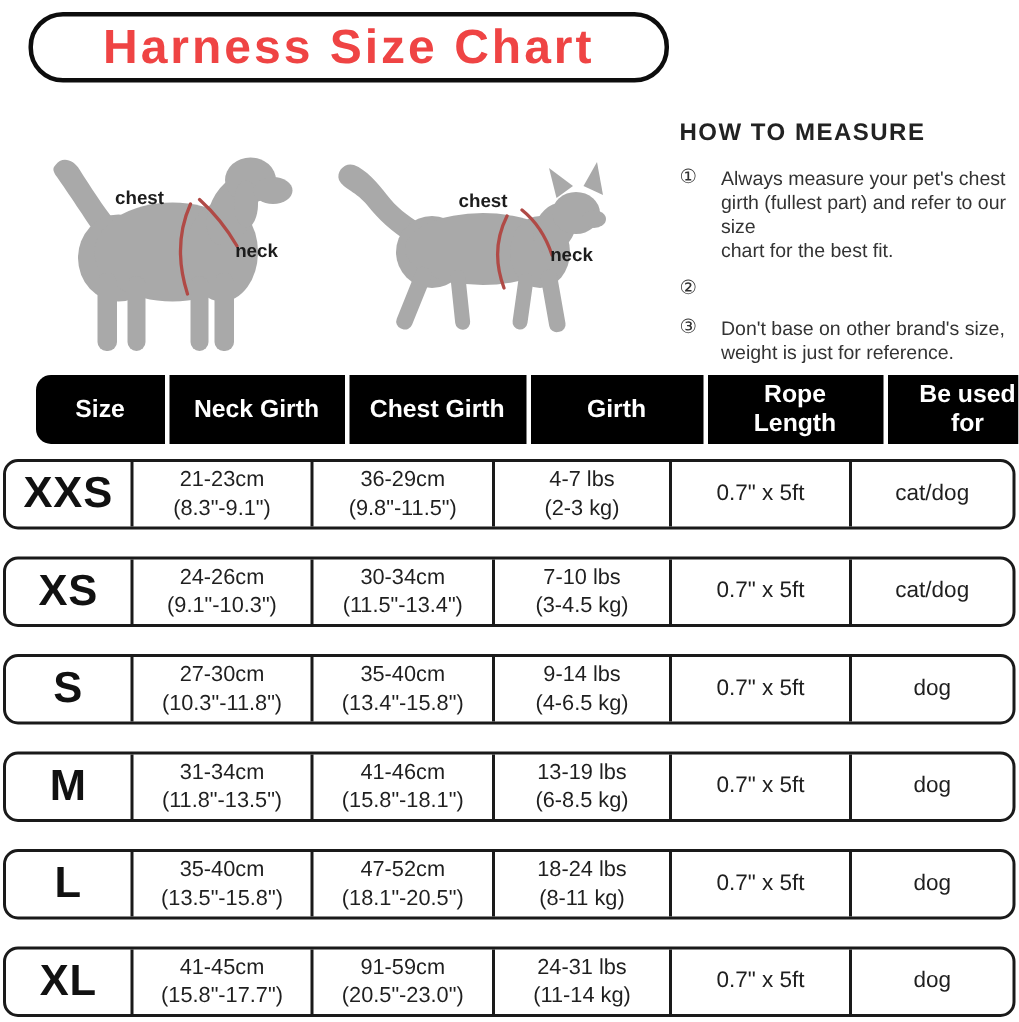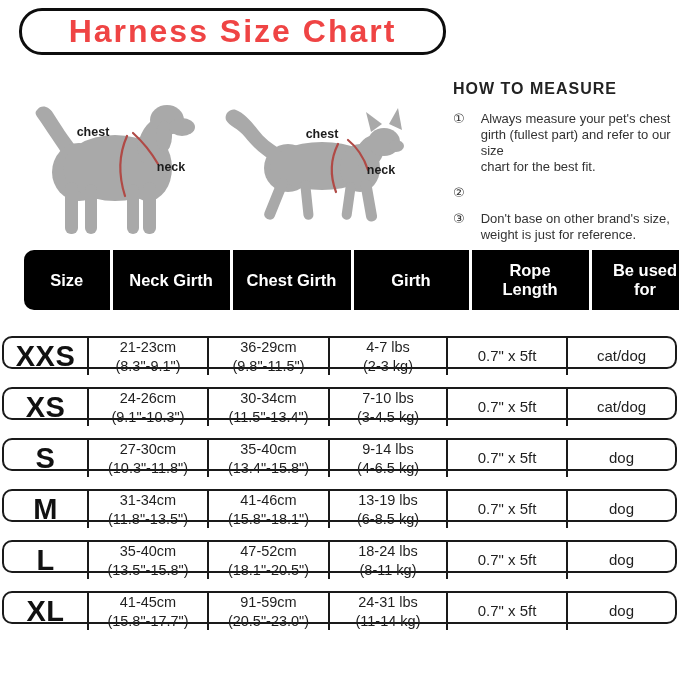--- a/index.html
+++ b/index.html
@@ -23,31 +23,31 @@
   
   .howto{position:absolute;left:453px;top:80px;width:228px;}
   .howto-heading{font-size:16px;font-weight:700;letter-spacing:1px;color:#222;margin:0 0 13px 0;}
   .howto-item{display:flex;margin-bottom:10px;color:#333;}
   .howto-num{font-family:"DejaVu Sans",sans-serif;font-size:13px;line-height:16px;margin-right:5px;flex:none;}
   .howto-text{font-size:13px;line-height:16px;white-space:pre-line;margin-left:11px;}
 
   
   .size-table{position:absolute;left:2px;top:250px;width:675px;}
   .thead{display:grid;grid-template-columns:85.5px 117px 118px 115px 117px 107px;
-         column-gap:3px;height:60px;margin-bottom:26px;padding-left:22px;}
+         column-gap:3px;height:46px;margin-bottom:10px;padding-left:22px;}
   .hcell{background:#000;color:#fff;display:flex;align-items:center;justify-content:center;
          text-align:center;font-weight:700;font-size:16.5px;line-height:19px;}
   .hcell.h0{border-radius:10px 0 0 10px;}
   .hcell.h5{border-radius:0 10px 10px 0;}
   .hcell span{display:inline-block;}
   .hcell.h4 span{max-width:66px;}
   .hcell.h5 span{max-width:72px;}
 
   .trow{display:grid;grid-template-columns:85px 120px 121px 118px 120px auto;
-        height:33px;border:2px solid #1a1a1a;border-radius:10px;margin-bottom:18px;
+        height:47px;border:2px solid #1a1a1a;border-radius:10px;margin-bottom:18px;
         background:#fff;box-sizing:border-box;}
   .tcell{border-right:2px solid #1a1a1a;display:flex;flex-direction:column;
          align-items:center;justify-content:center;text-align:center;
          font-size:14.5px;line-height:18.5px;color:#1f1f1f;}
   .tcell:last-child{border-right:none;}
   .size-cell span{font-size:29px;font-weight:700;letter-spacing:0.5px;color:#111;}
   .tcell.single span{font-size:15px;}
 </style>
 </head>
 <body>

